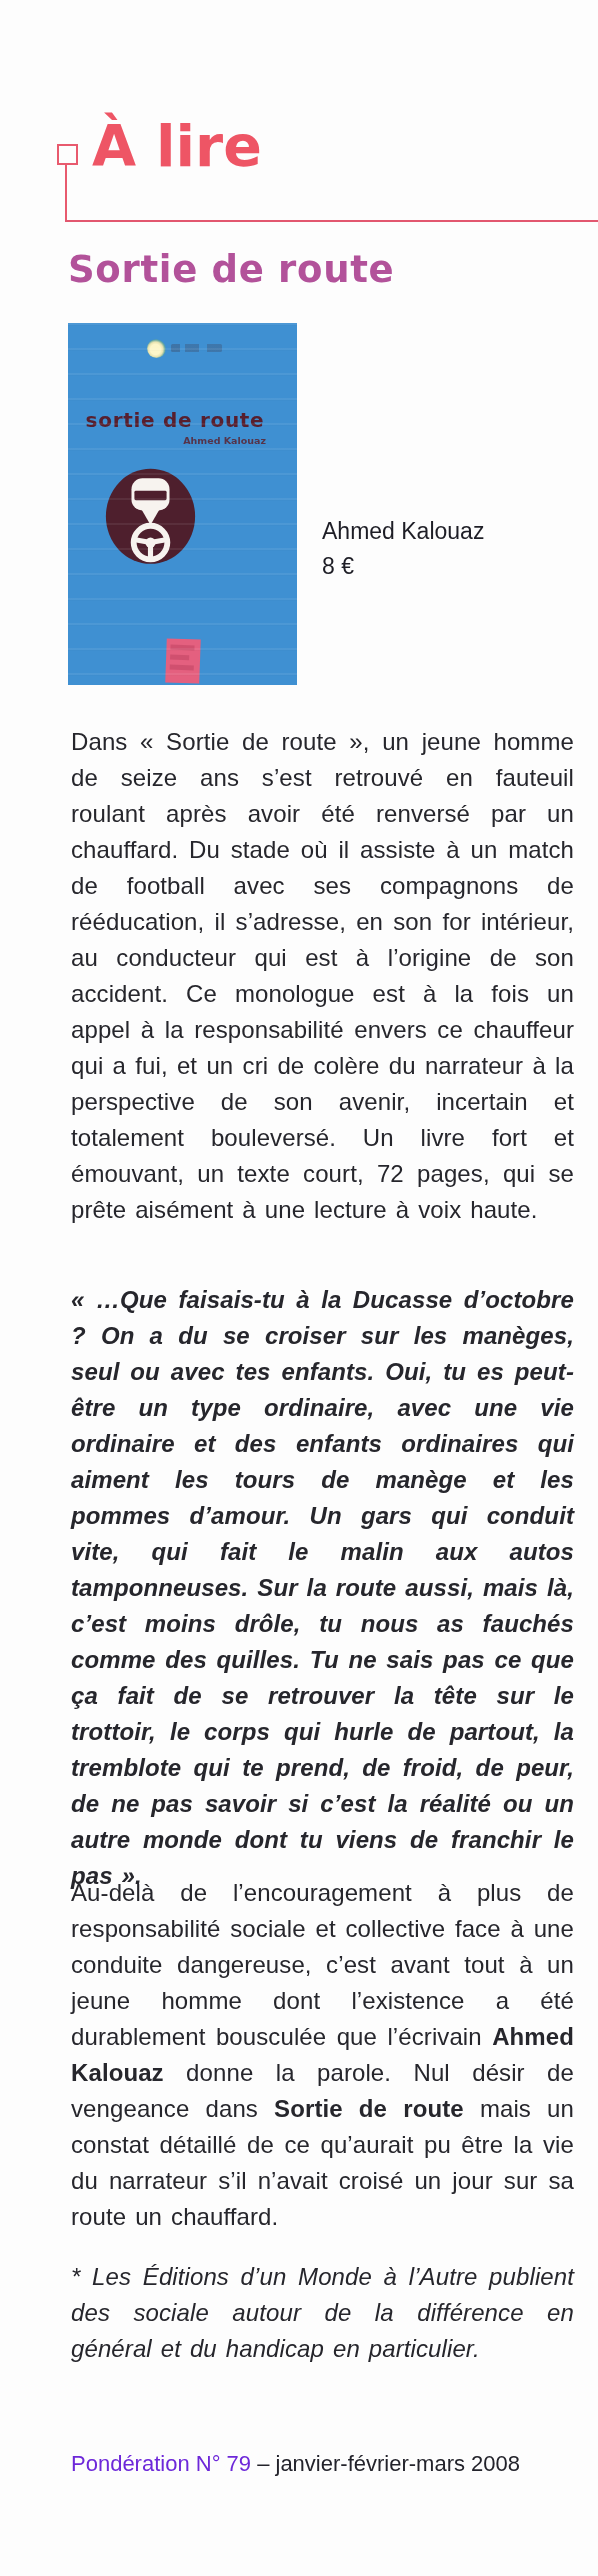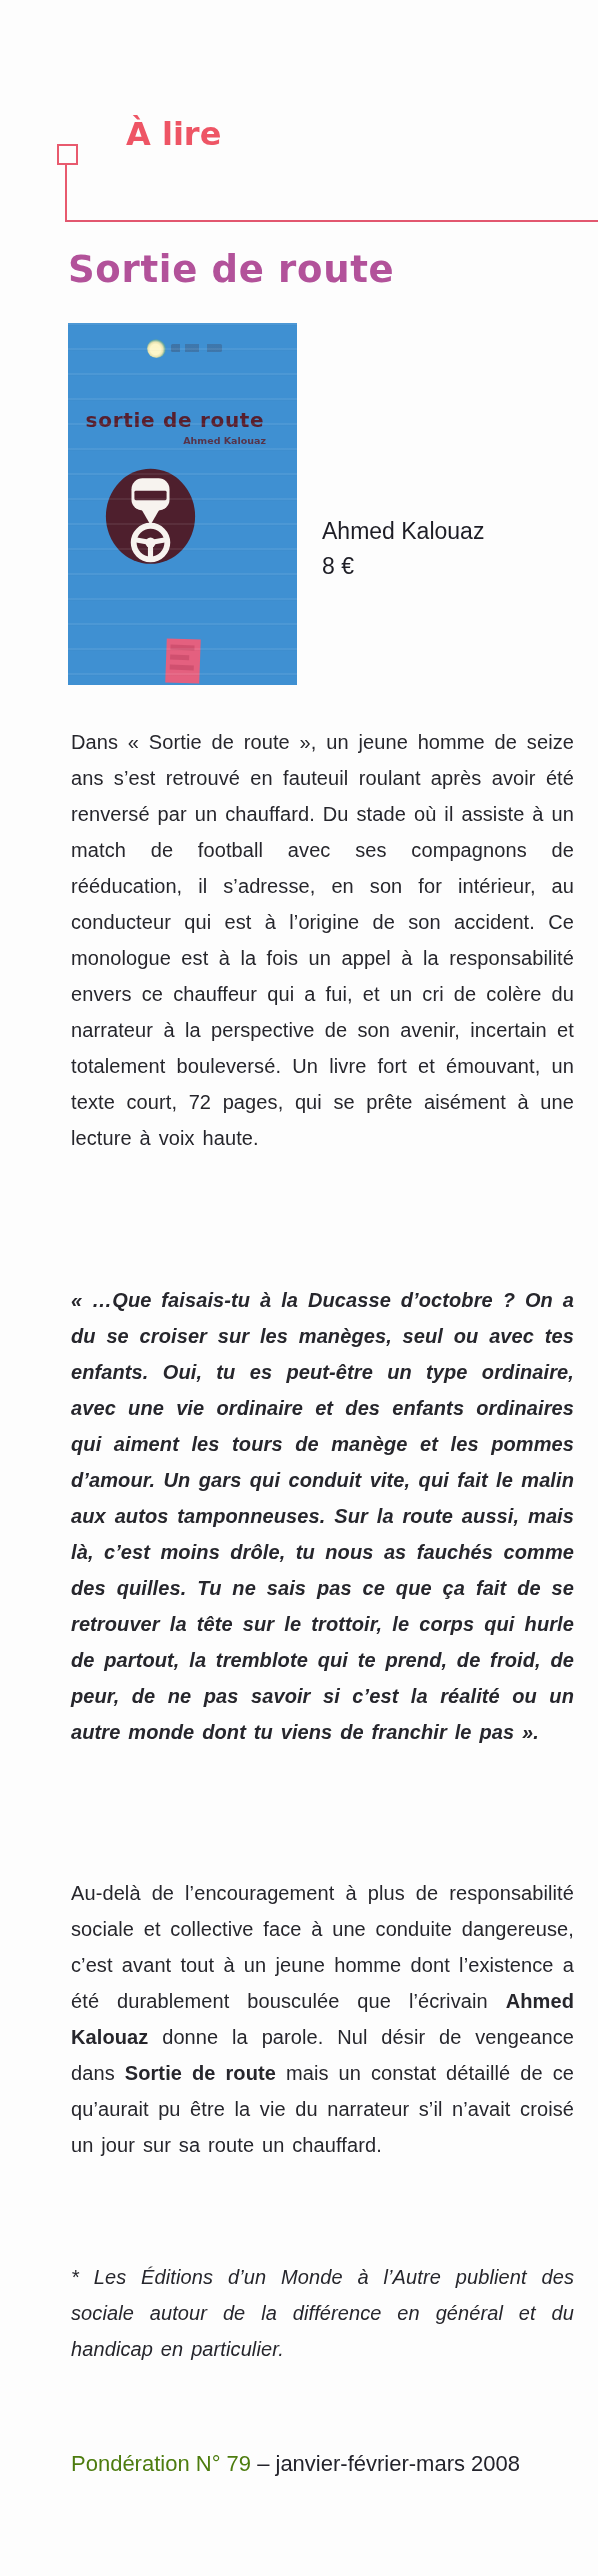--- a/index.html
+++ b/index.html
@@ -7,22 +7,22 @@
     position:relative;width:599px;height:2576px;margin:0 auto;
     background:#fdfdfd;overflow:hidden;
     font-family:"Liberation Sans", sans-serif;color:#26262c;
   }
   
   .hdr-square{position:absolute;left:57px;top:144px;width:17px;height:17px;
     border:2.2px solid #e85a6e;background:transparent;}
   .hdr-vline{position:absolute;left:65px;top:163px;width:2.2px;height:58px;background:#e85a6e;}
   .hdr-hline{position:absolute;left:65px;top:220px;width:533px;height:2.2px;background:#e2576f;}
   .hdr-title{position:absolute;left:92px;top:118px;
-    font-family:"DejaVu Sans", sans-serif;font-weight:700;font-size:32px;line-height:1;
-    color:#ee5565;letter-spacing:0px;margin-left:34px;}
+    font-family:"DejaVu Sans", sans-serif;font-weight:700;font-size:57px;line-height:1;
+    color:#ee5565;letter-spacing:0px;}
   
   .art-title{position:absolute;left:68px;top:248px;
     font-family:"DejaVu Sans", sans-serif;font-weight:700;font-size:37px;line-height:1.2;
     color:#b2529a;letter-spacing:0.7px;}
   
   .cover{position:absolute;left:68px;top:323px;width:229px;height:362px;
     background:#3f90d2;overflow:hidden;}
   .cover::after{content:"";position:absolute;inset:0;
     background:repeating-linear-gradient(to bottom, rgba(255,255,255,0.07) 0 1.5px, rgba(0,0,0,0.015) 1.5px 2.9px, transparent 2.9px 25px);}
   .cover-logo{position:absolute;left:79px;top:16px;width:19px;height:19px;
@@ -43,30 +43,30 @@
   .cover-stamp span{position:absolute;left:4.4px;width:23.5px;height:5.1px;background:#c04462;opacity:0.55;display:block;}
   .cover-stamp span:nth-child(1){top:5.9px;}
   .cover-stamp span:nth-child(2){top:16px;width:19px;}
   .cover-stamp span:nth-child(3){top:26.4px;}
   
   .book-info{position:absolute;left:322px;top:514px;width:264px;
     font-size:23px;line-height:35px;color:#1e1e26;}
   .book-info div{white-space:nowrap;}
   
   .para{position:absolute;left:71px;width:503px;text-align:justify;
-    font-size:20px;line-height:36px;letter-spacing:0.1px;word-spacing:2.2px;color:#26262c;}
+    font-size:24px;line-height:36px;letter-spacing:0.1px;word-spacing:2.2px;color:#26262c;}
   .para.italic{font-style:italic;}
   .para b{font-weight:700;}
   .p1{top:724px;}
   .p2{top:1282px;font-weight:bold;}
   .p3{top:1875px;}
   .p4{top:2259px;}
   
   .footer{position:absolute;left:71px;top:2449px;font-size:22px;line-height:29px;white-space:nowrap;}
-  .footer .mag{color:#4d7c0f;}
+  .footer .mag{color:#6d28d9;}
   .footer .date{color:#23232b;}
 </style>
 </head>
 <body>
 
 <div class="page">
 
   <div class="hdr-square"></div>
   <div class="hdr-vline"></div>
   <div class="hdr-hline"></div>

